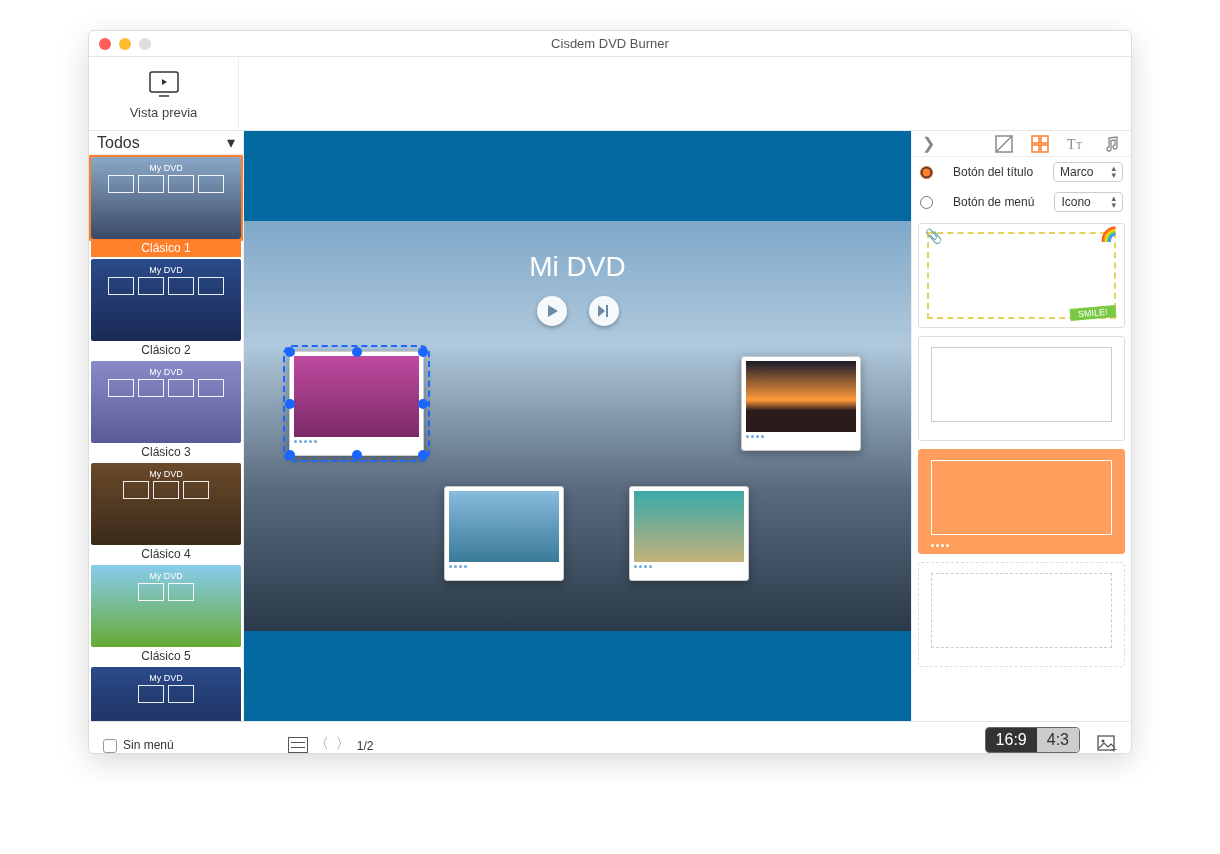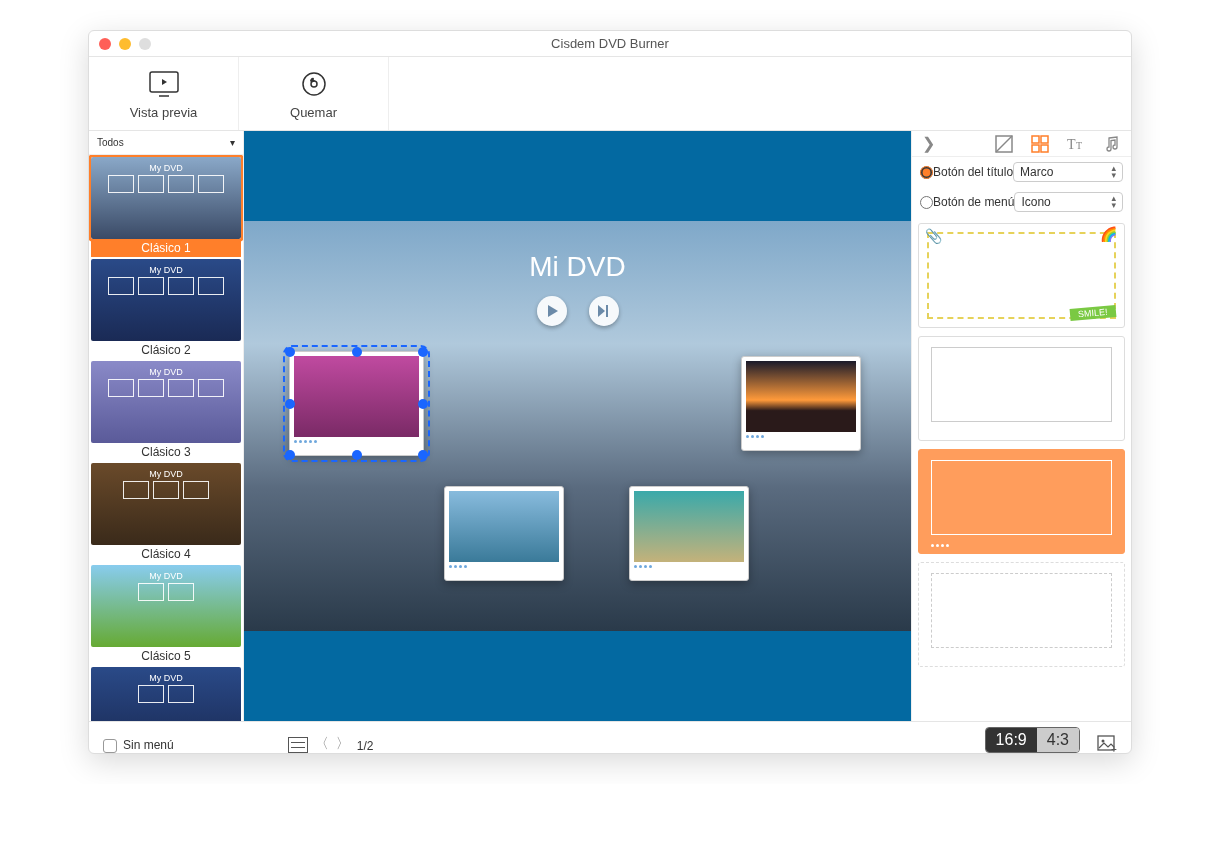--- a/index.html
+++ b/index.html
@@ -12,21 +12,21 @@
   .dot.yel { background: #febc2e; }
   .dot.grn { background: #dedede; }
   .title { position: absolute; left: 50%; transform: translateX(-50%); font-size: 13px; color: #555; }
   .tabbar { display: flex; border-bottom: 1px solid #e5e5e5; }
   .tab { width: 150px; text-align: center; padding: 14px 0 10px 0; border-right: 1px solid #eee; cursor: pointer; }
   .tab svg { display: block; margin: 0 auto 8px auto; }
   .tab-label { font-size: 13px; color: #444; }
   .tab.active .tab-label { color: #ff7f2a; }
   .body { display: flex; height: 590px; }
   .sidebar { width: 155px; border-right: 1px solid #eee; display: flex; flex-direction: column; }
-  .filter { height: 24px; display:flex; align-items:center; justify-content:space-between; padding:0 8px; border-bottom:1px solid #eee; font-size:10px; cursor:pointer; }
+  .filter { height: 24px; display:flex; align-items:center; justify-content:space-between; padding:0 8px; border-bottom:1px solid #eee; font-size:16px; cursor:pointer; }
   .tpl-list { flex:1; overflow:auto; padding: 2px; }
   .tpl { margin-bottom: 2px; }
   .tpl-thumb { height: 82px; background: linear-gradient(#5b7fa6,#283a55); border-radius: 2px; position: relative; }
   .tpl.selected .tpl-thumb { outline: 3px solid #ff7f2a; }
   .tpl-name { text-align: center; font-size: 12px; padding: 2px 0; }
   .tpl.selected .tpl-name { background: #ff7f2a; color: #fff; }
   .tpl-thumb .boxes { position:absolute; inset:0; display:flex; flex-wrap:wrap; gap:4px; padding:18px 10px; justify-content:center; }
   .tpl-thumb .boxes span { width:26px; height:18px; border:1px solid rgba(255,255,255,.9); }
   .tpl-thumb .lbl { position:absolute; top:6px; width:100%; text-align:center; font-size:9px; color:#fff; }
   .canvas-area { flex:1; background:#0369a1; display:flex; flex-direction:column; }
@@ -37,21 +37,21 @@
   .frame { position:absolute; background:#fff; border:1px solid #ccc; border-radius:3px; padding:4px; box-shadow:0 3px 10px rgba(0,0,0,.3); }
   .frame-img { width:100%; height:calc(100% - 14px); }
   .frame-bars { height:10px; display:flex; gap:2px; margin-top:3px; }
   .frame-bars span { width:3px; height:3px; background:#6fa8dd; border-radius:50%; }
   .frame.selected { outline:2px dashed #1a66ff; outline-offset:4px; }
   .handle { position:absolute; width:10px; height:10px; background:#1a66ff; border-radius:50%; }
   .right-panel { width:220px; border-left:1px solid #eee; display:flex; flex-direction:column; }
   .rp-icons { height:26px; display:flex; align-items:center; gap:18px; padding:0 10px; border-bottom:1px solid #eee; }
   .rp-icons .collapse { margin-right:auto; color:#888; cursor:pointer; font-size:16px;}
   .rp-icons svg { cursor:pointer; }
-  .rp-row { display:flex; align-items:center; gap:0; padding:5px 8px; font-size:12px; }
+  .rp-row { display:flex; align-items:center; gap:20px; padding:5px 8px; font-size:12px; }
   .rp-row input[type=radio] { accent-color:#ff7f2a; }
   .rp-select { flex:1; border:1px solid #ccc; border-radius:4px; padding:2px 6px; font-size:12px; background:#fff; display:flex; justify-content:space-between; align-items:center; cursor:pointer; }
   .rp-select .arrows { font-size:9px; line-height:7px; color:#666; }
   .frame-styles { flex:1; overflow:auto; padding:6px; }
   .fstyle { height:105px; margin-bottom:8px; border:1px solid #ddd; border-radius:3px; background:#fff; position:relative; cursor:pointer; }
   .fstyle.sel { background:#ff9d5c; border-color:#ff9d5c; }
   .fstyle-inner { position:absolute; inset:10px 12px 18px 12px; background:#fff; border:1px solid #ccc; }
   .fstyle.sel .fstyle-inner { background:#ff9d5c; border-color:#fff; }
   .footer { height:32px; border-top:1px solid #e5e5e5; display:flex; align-items:flex-end; padding:0 14px; font-size:12px; gap:7px; }
   .footer .spacer { flex:1; }
@@ -80,28 +80,20 @@
 
   <div class="tabbar">
     <div class="tab">
       <svg width="30" height="26" viewBox="0 0 30 26">
           <rect x="1" y="1" width="28" height="20" rx="2" fill="none" stroke="#333" stroke-width="1.5"></rect>
           <polygon points="13,8 18,11 13,14" fill="#333"></polygon>
           <line x1="10" y1="25" x2="20" y2="25" stroke="#333" stroke-width="1.5"></line>
         </svg>
       <div class="tab-label">Vista previa</div>
     </div>
-    <div class="tab">
-      <svg width="30" height="26" viewBox="0 0 30 26">
-          <circle cx="15" cy="13" r="11" fill="none" stroke="#333" stroke-width="1.5"></circle>
-          <circle cx="15" cy="13" r="3" fill="none" stroke="#333" stroke-width="1.5"></circle>
-          <path d="M11,10 Q 12,6 15,7 Q 14,9 16,9 Q 15,12 12,11 Z" fill="#333"></path>
-        </svg>
-      <div class="tab-label">Quemar</div>
-    </div>
   </div>
 
   <div class="body">
     <div class="sidebar">
       <div class="filter">
         <span>Todos</span>
         <span>▾</span>
       </div>
       <div class="tpl-list">
         <div class="tpl selected">

